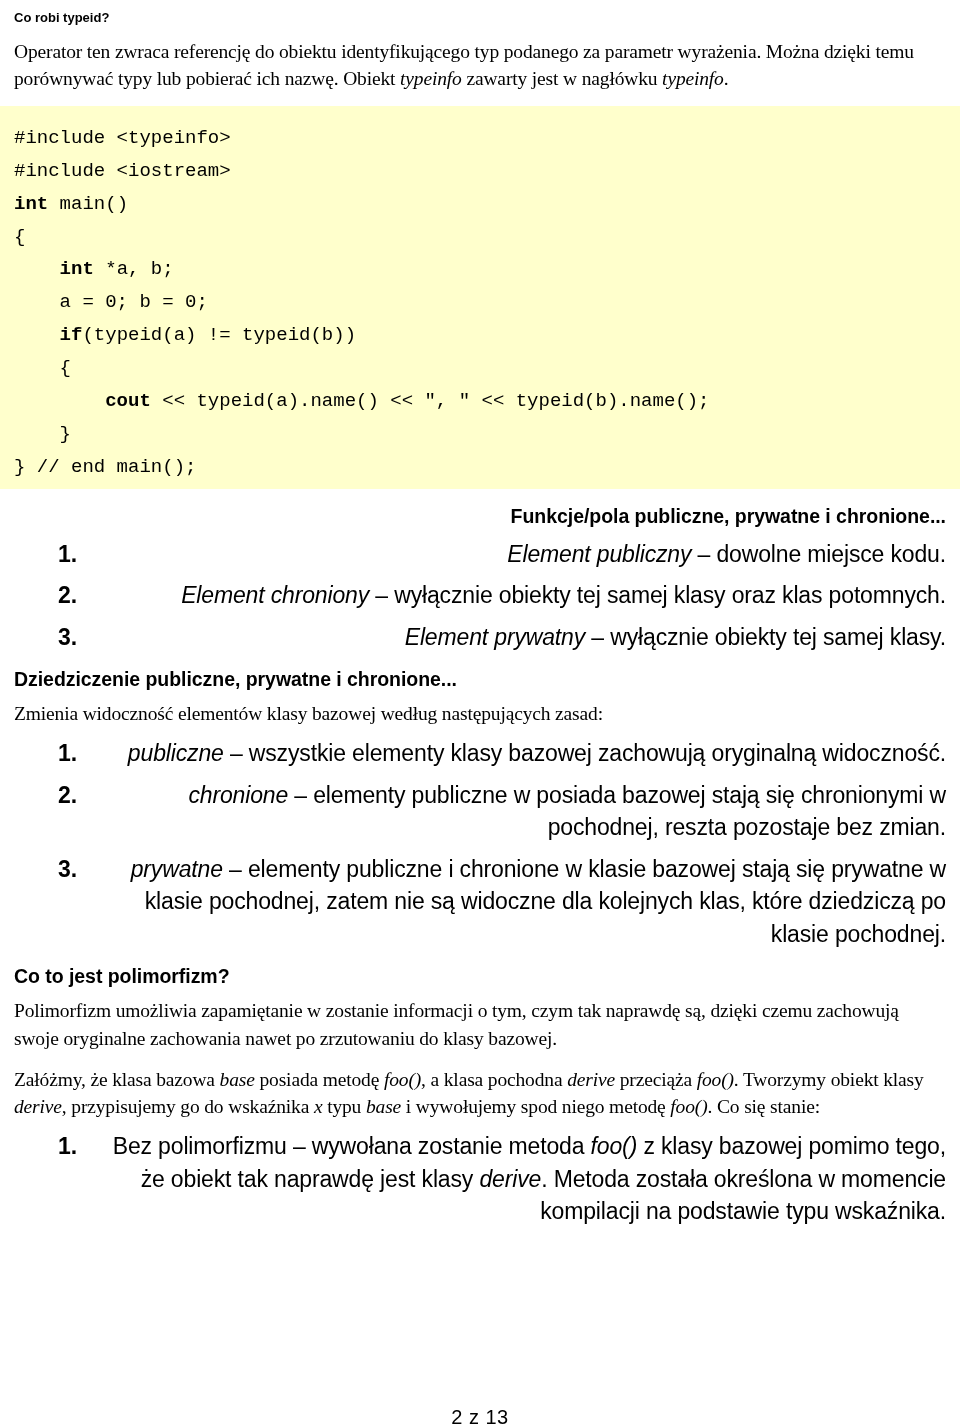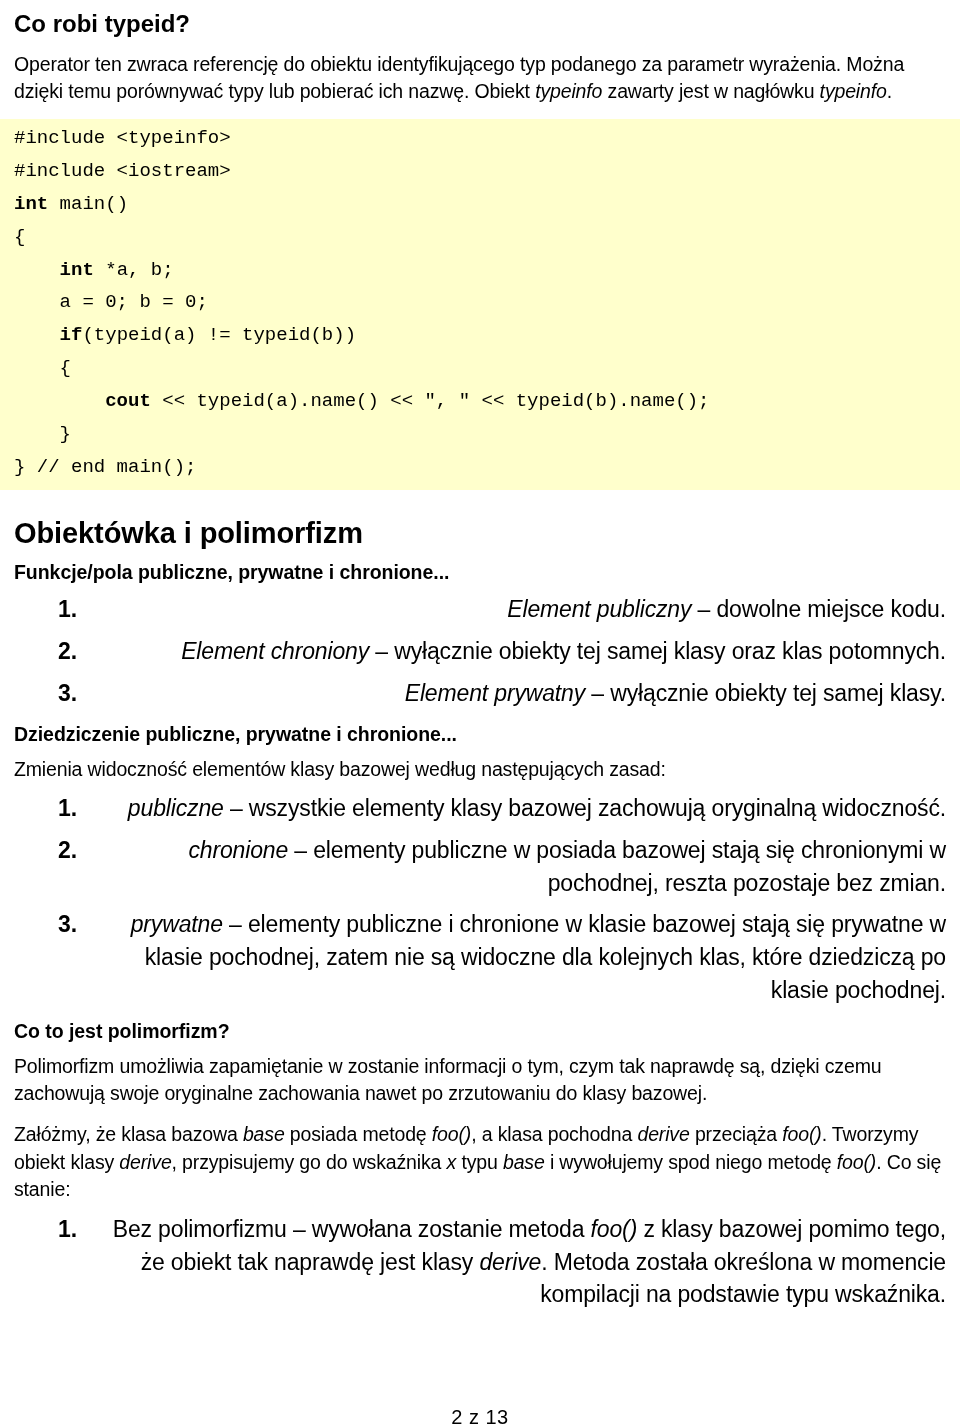--- a/index.html
+++ b/index.html
@@ -36,50 +36,52 @@
   }
   h2.sub-heading {
     font-family: "Liberation Sans", sans-serif;
     font-weight: bold;
     font-size: 19.5px;
     line-height: 1.2;
     margin: 14px 0 9px 0;
     letter-spacing: -0.05px;
   }
   h2.sub-heading.first {
-    margin-top: 6px;
+    margin-top: 16px;
+    text-align: right;
   }
   h2.top-heading {
     font-family: "Liberation Sans", sans-serif;
     font-weight: bold;
-    font-size: 24px;
+    font-size: 13px;
     line-height: 1.2;
     margin: 10px 0 12px 0;
   }
   p.body-text {
     font-size: 19.5px;
     line-height: 1.42;
     margin: 0 0 13px 0;
     letter-spacing: -0.15px;
+    font-family: Liberation Serif, serif;
   }
   p.body-text.tight {
     margin-bottom: 9px;
   }
   em, .ital {
     font-style: italic;
   }
 
   
   .code-block {
     background: #ffffcc;
     font-family: "Liberation Mono", "DejaVu Sans Mono", monospace;
     font-size: 19px;
     line-height: 1.73;
     margin: 0;
-    padding: 3px 0 6px 0;
+    padding: 16px 0 6px 0;
     width: 960px;
     margin-left: -14px;
     box-sizing: border-box;
     white-space: pre;
   }
   .code-line {
     padding-left: 14px;
     white-space: pre;
   }
   .kw {
@@ -135,21 +137,20 @@
 
 <div class="page">
   <div class="content">
 
     <h2 class="top-heading">Co robi typeid?</h2>
 
     <p class="body-text"><span>Operator ten zwraca referencję do obiektu identyfikującego typ podanego za parametr wyrażenia. Można dzięki temu porównywać typy lub pobierać ich nazwę. Obiekt </span><em>typeinfo</em><span> zawarty jest w nagłówku </span><em>typeinfo</em><span>.</span></p>
 
     <div class="code-block" id="code-block"><div class="code-line"><span>#include &lt;typeinfo&gt;</span></div><div class="code-line"><span>#include &lt;iostream&gt;</span></div><div class="code-line"><span class="kw">int</span><span> main()</span></div><div class="code-line"><span>{</span></div><div class="code-line">    <span class="kw">int</span><span> *a, b;</span></div><div class="code-line"><span>    a = 0; b = 0;</span></div><div class="code-line">    <span class="kw">if</span><span>(typeid(a) != typeid(b))</span></div><div class="code-line"><span>    {</span></div><div class="code-line">        <span class="kw">cout</span><span> &lt;&lt; typeid(a).name() &lt;&lt; ", " &lt;&lt; typeid(b).name();</span></div><div class="code-line"><span>    }</span></div><div class="code-line"><span>} // end main();</span></div></div>
 
-    <h1 class="section-heading">Obiektówka i polimorfizm</h1>
 
     <h2 class="sub-heading first">Funkcje/pola publiczne, prywatne i chronione...</h2>
 
 
     <div class="list-wrap">
       <ol class="num-list" id="list-access">
           <li><em>Element publiczny</em><span> – dowolne miejsce kodu.</span></li>
           <li><em>Element chroniony</em><span> – wyłącznie obiekty tej samej klasy oraz klas potomnych.</span></li>
           <li><em>Element prywatny</em><span> – wyłącznie obiekty tej samej klasy.</span></li>
         </ol>

